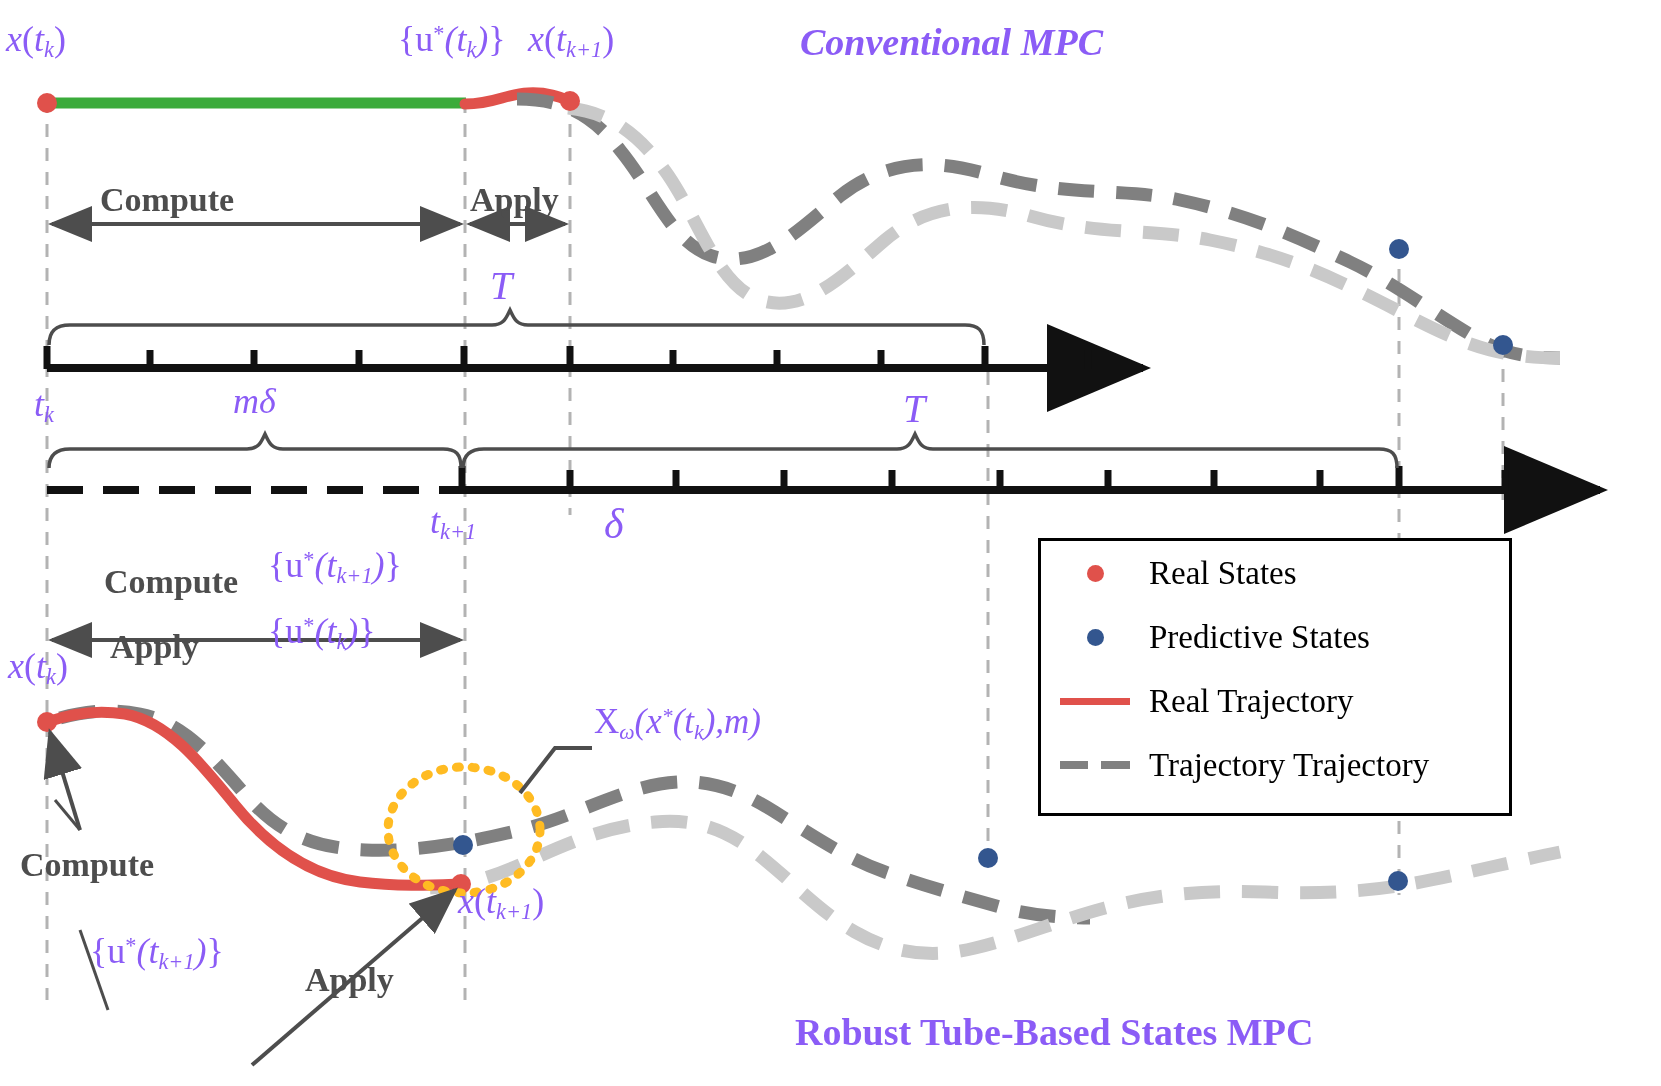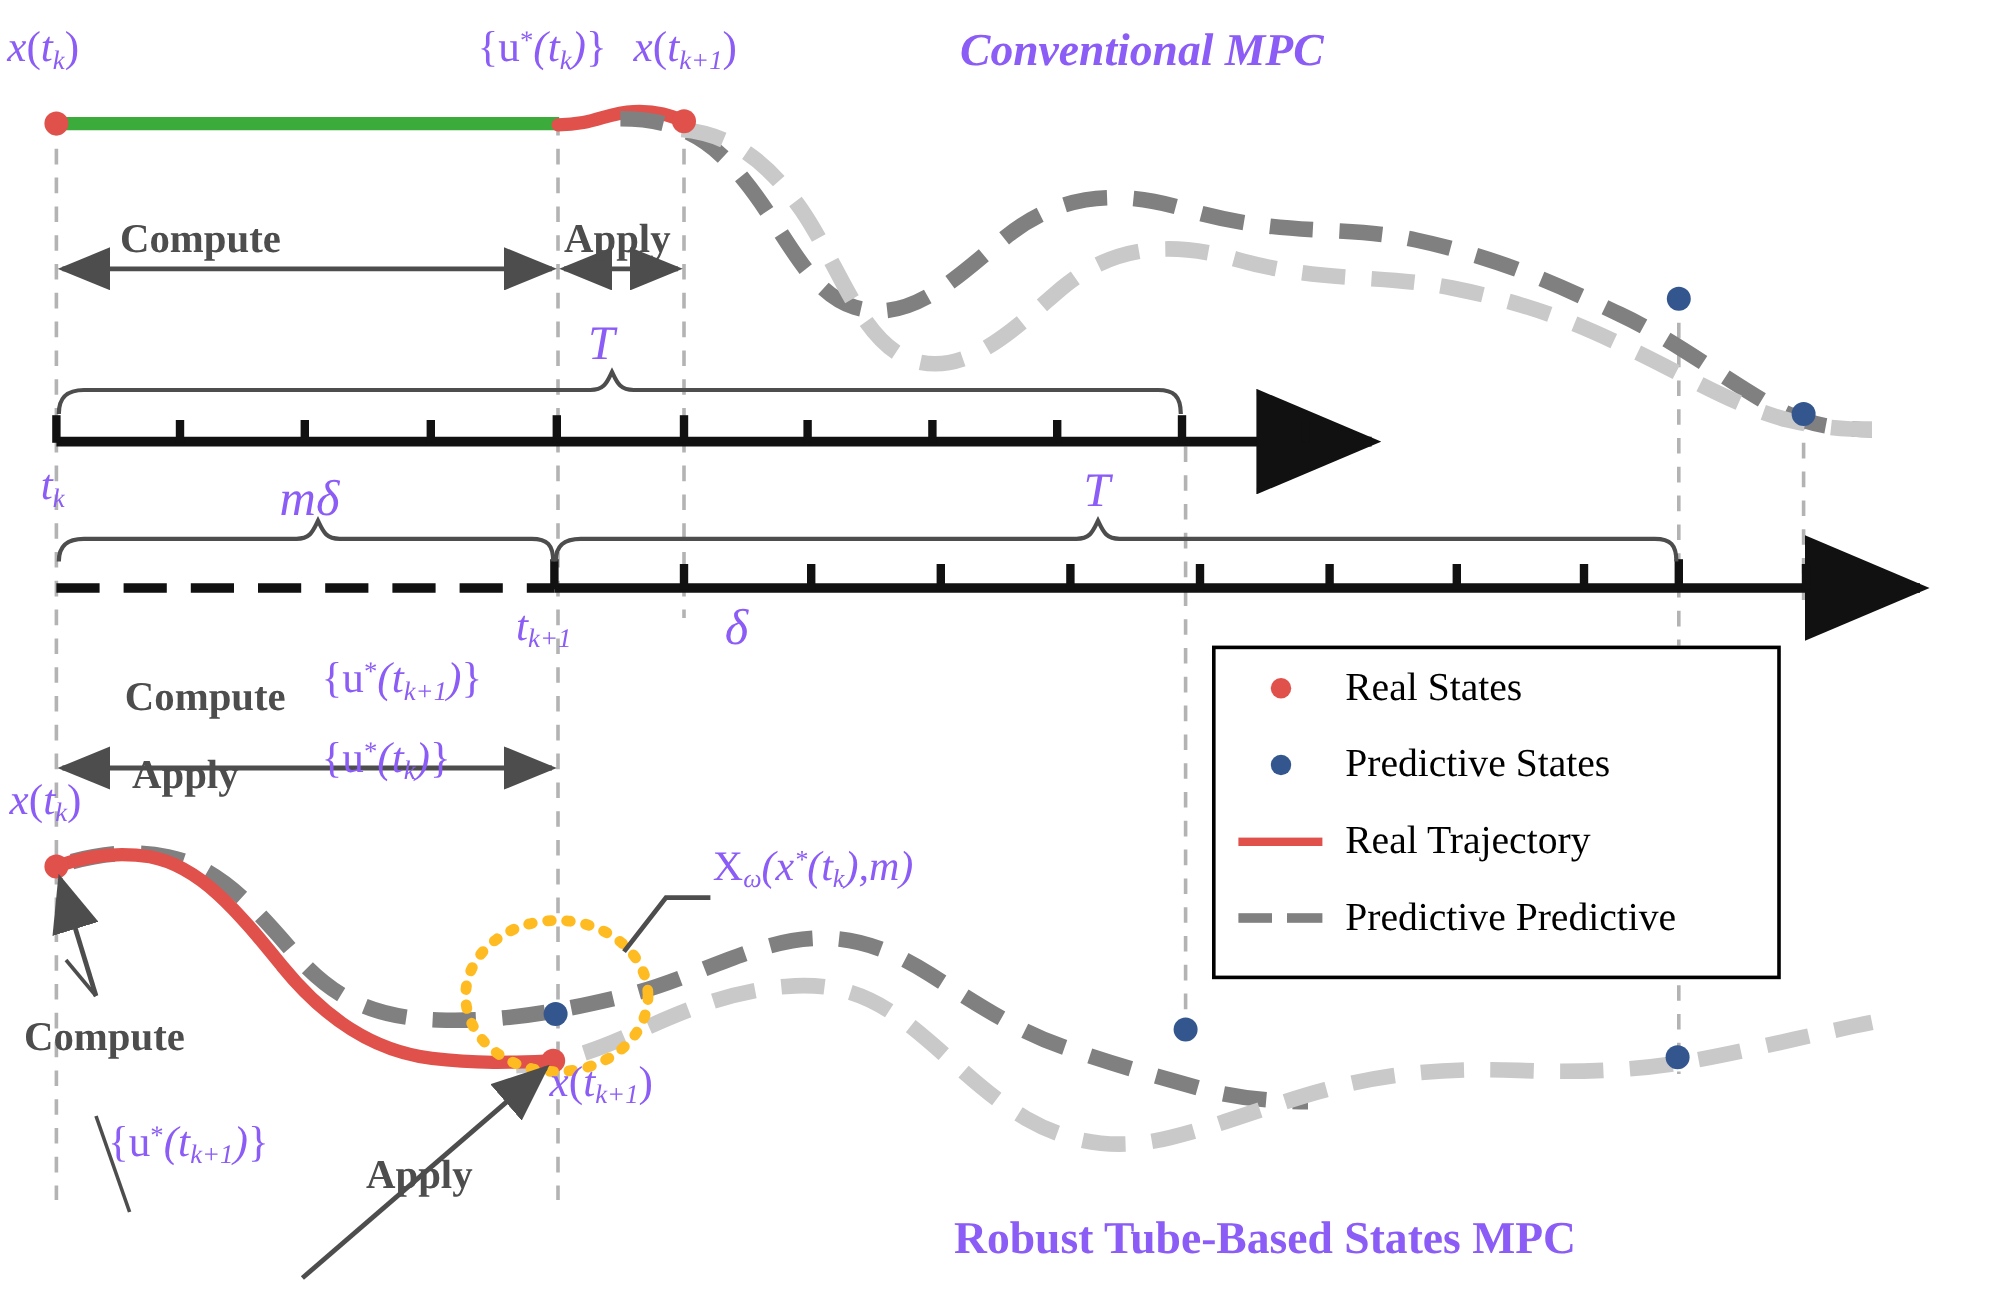--- a/index.html
+++ b/index.html
@@ -7,21 +7,21 @@
        font-family:"Liberation Serif","DejaVu Serif",serif;}
   #root{position:absolute;inset:0;}
   svg{position:absolute;left:0;top:0;}
   .lbl{position:absolute;white-space:nowrap;color:#8b5cf6;}
   .title{font-weight:bold;font-size:38px;letter-spacing:0px;}
   .mathi{font-style:italic;}
   .ca{color:#4d4d4d;font-weight:bold;font-family:"Liberation Serif",serif;margin-top:16px;}
   .m{font-size:36px;}
   sub{font-size:0.62em;vertical-align:-0.28em;}
   sup{font-size:0.62em;vertical-align:0.45em;}
-  .legend-box{position:absolute;border:3px solid #000;background:#fff;}
+  .legend-box{position:absolute;border:3px solid #000;background:#fff;margin-left:28px;}
   .legend-row{display:flex;align-items:center;height:64px;}
   .legend-key{width:108px;display:flex;align-items:center;justify-content:center;}
   .legend-text{font-size:33px;color:#000;}
   .dot-r{width:17px;height:17px;border-radius:50%;background:#e0514b;}
   .dot-b{width:17px;height:17px;border-radius:50%;background:#33568f;}
   .line-r{width:70px;height:7px;background:#e0514b;}
   .dash-g{width:70px;height:8px;
       background:linear-gradient(90deg,#808080 0 40%,transparent 40% 58%,#808080 58% 100%);}
 </style>
 </head>
@@ -172,21 +172,21 @@
 
 <div class="lbl title" style="left:800px;top:20px;font-style:italic;">Conventional MPC</div>
 
 <div class="lbl ca" style="left:100px;top:165px;font-size:34px;">Compute</div>
 <div class="lbl ca" style="left:470px;top:165px;font-size:34px;">Apply</div>
 
 <div class="lbl m mathi" style="left:490px;top:262px;font-size:40px;">T</div>
 <div class="lbl m mathi" style="left:34px;top:383px;">
   t<sub>k</sub>
 </div>
-<div class="lbl m mathi" style="left:233px;top:392px;font-size:42px;">mδ</div>
+<div class="lbl m mathi" style="left:233px;top:380px;font-size:36px;">mδ</div>
 <div class="lbl m mathi" style="left:903px;top:385px;font-size:40px;">T</div>
 <div class="lbl m mathi" style="left:430px;top:500px;">
   t<sub>k+1</sub>
 </div>
 <div class="lbl m mathi" style="left:604px;top:500px;font-size:42px;">δ</div>
 
 <div class="lbl ca" style="left:104px;top:547px;font-size:34px;">Compute</div>
 <div class="lbl m" style="left:268px;top:544px;">
   <span>{u<sup>*</sup><span class="mathi">(t<sub>k+1</sub>)</span>}</span>
 </div>
@@ -231,17 +231,17 @@
   <div class="legend-row">
     <div class="legend-key">
           <div class="line-r"></div>
         </div>
     <div class="legend-text">Real Trajectory</div>
   </div>
   <div class="legend-row">
     <div class="legend-key">
           <div class="dash-g"></div>
         </div>
-    <div class="legend-text">Predictive Predictive</div>
+    <div class="legend-text">Trajectory Trajectory</div>
   </div>
 </div>
 
 </div>
 
 </body></html>

